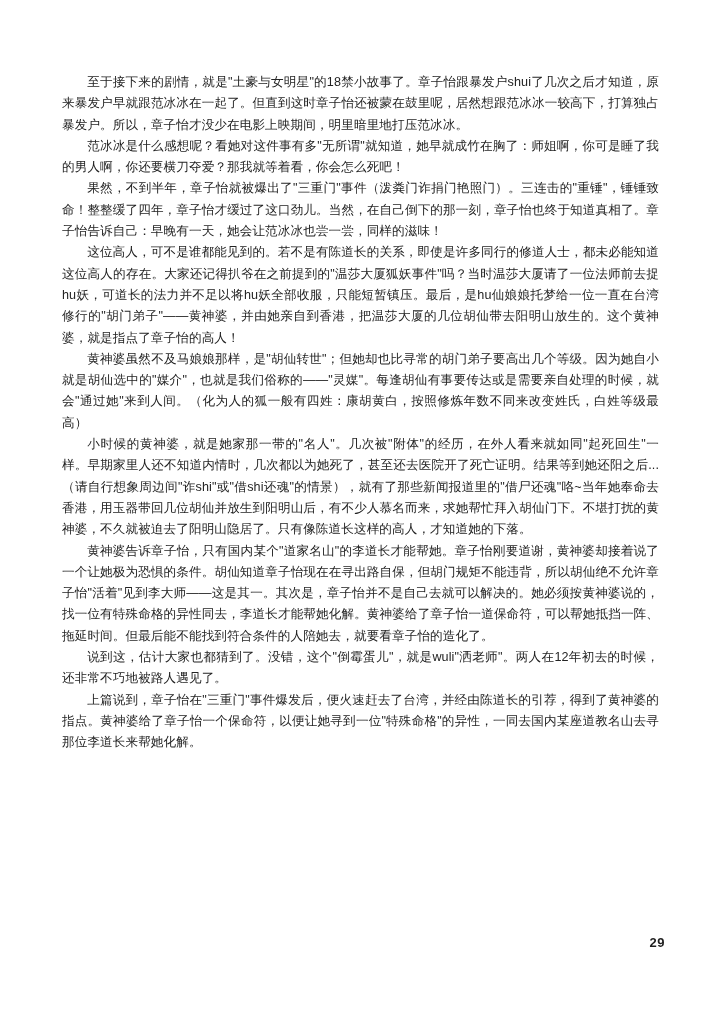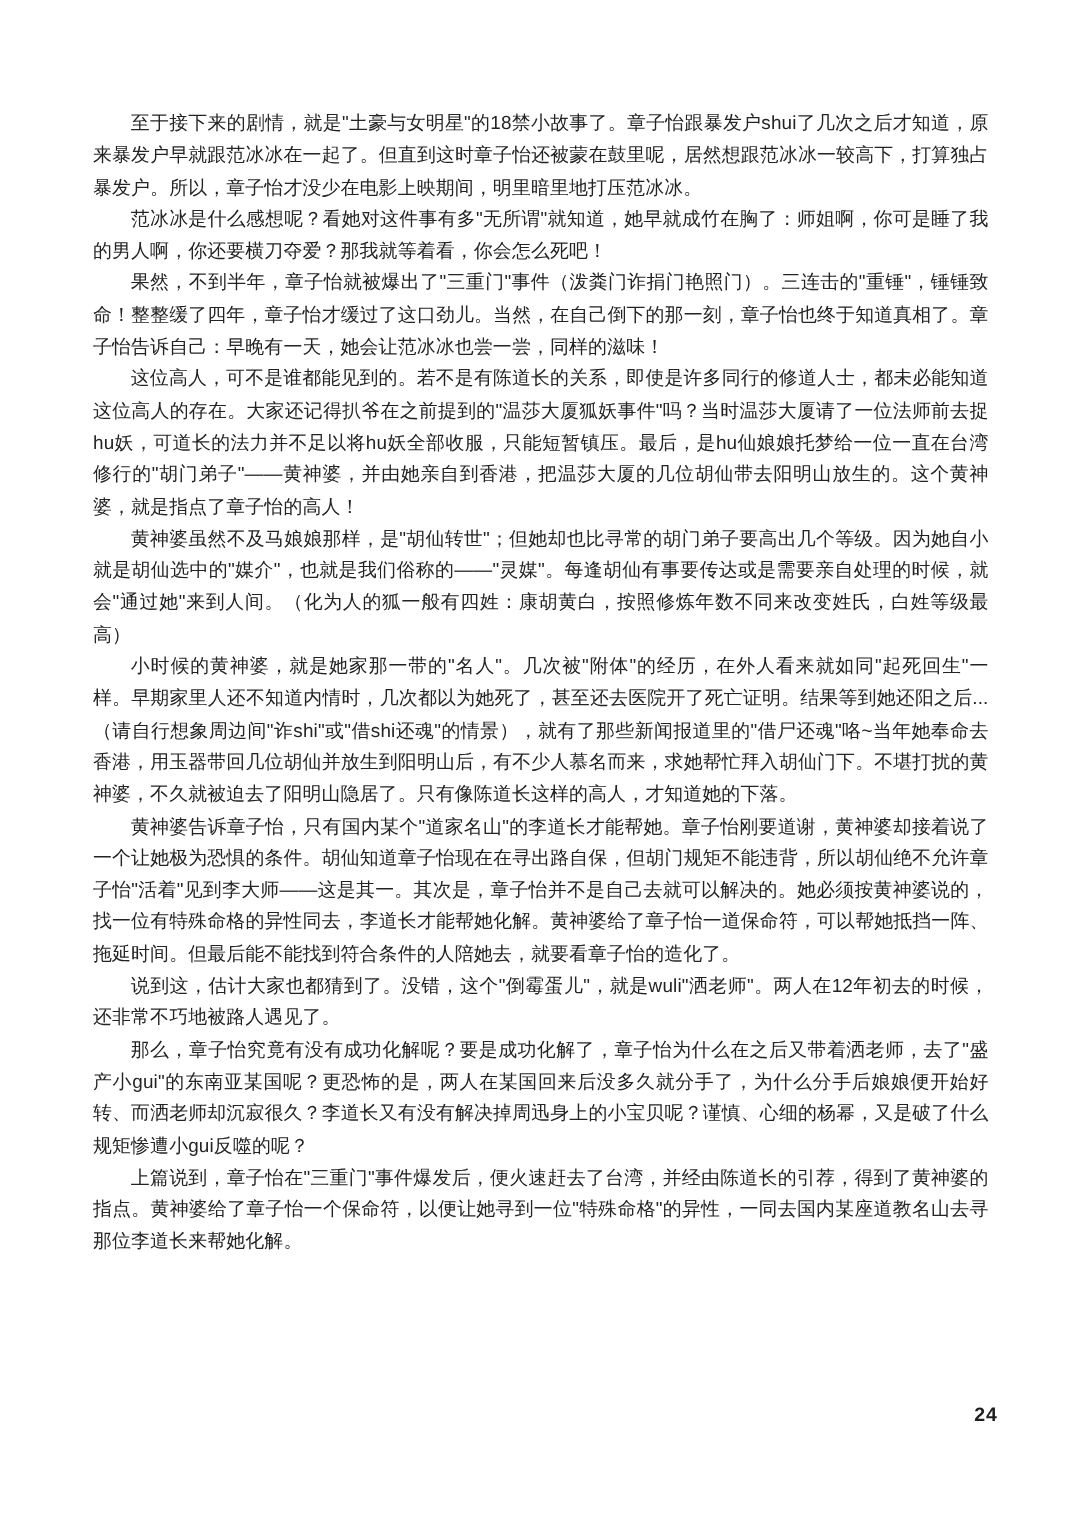--- a/index.html
+++ b/index.html
@@ -49,17 +49,16 @@
 <div class="page">
   <div class="body-text">
     <p>至于接下来的剧情，就是"土豪与女明星"的18禁小故事了。章子怡跟暴发户shui了几次之后才知道，原来暴发户早就跟范冰冰在一起了。但直到这时章子怡还被蒙在鼓里呢，居然想跟范冰冰一较高下，打算独占暴发户。所以，章子怡才没少在电影上映期间，明里暗里地打压范冰冰。</p>
     <p>范冰冰是什么感想呢？看她对这件事有多"无所谓"就知道，她早就成竹在胸了：师姐啊，你可是睡了我的男人啊，你还要横刀夺爱？那我就等着看，你会怎么死吧！</p>
     <p>果然，不到半年，章子怡就被爆出了"三重门"事件（泼粪门诈捐门艳照门）。三连击的"重锤"，锤锤致命！整整缓了四年，章子怡才缓过了这口劲儿。当然，在自己倒下的那一刻，章子怡也终于知道真相了。章子怡告诉自己：早晚有一天，她会让范冰冰也尝一尝，同样的滋味！</p>
     <p>这位高人，可不是谁都能见到的。若不是有陈道长的关系，即使是许多同行的修道人士，都未必能知道这位高人的存在。大家还记得扒爷在之前提到的"温莎大厦狐妖事件"吗？当时温莎大厦请了一位法师前去捉hu妖，可道长的法力并不足以将hu妖全部收服，只能短暂镇压。最后，是hu仙娘娘托梦给一位一直在台湾修行的"胡门弟子"——黄神婆，并由她亲自到香港，把温莎大厦的几位胡仙带去阳明山放生的。这个黄神婆，就是指点了章子怡的高人！</p>
     <p>黄神婆虽然不及马娘娘那样，是"胡仙转世"；但她却也比寻常的胡门弟子要高出几个等级。因为她自小就是胡仙选中的"媒介"，也就是我们俗称的——"灵媒"。每逢胡仙有事要传达或是需要亲自处理的时候，就会"通过她"来到人间。（化为人的狐一般有四姓：康胡黄白，按照修炼年数不同来改变姓氏，白姓等级最高）</p>
     <p>小时候的黄神婆，就是她家那一带的"名人"。几次被"附体"的经历，在外人看来就如同"起死回生"一样。早期家里人还不知道内情时，几次都以为她死了，甚至还去医院开了死亡证明。结果等到她还阳之后...（请自行想象周边间"诈shi"或"借shi还魂"的情景），就有了那些新闻报道里的"借尸还魂"咯~当年她奉命去香港，用玉器带回几位胡仙并放生到阳明山后，有不少人慕名而来，求她帮忙拜入胡仙门下。不堪打扰的黄神婆，不久就被迫去了阳明山隐居了。只有像陈道长这样的高人，才知道她的下落。</p>
     <p>黄神婆告诉章子怡，只有国内某个"道家名山"的李道长才能帮她。章子怡刚要道谢，黄神婆却接着说了一个让她极为恐惧的条件。胡仙知道章子怡现在在寻出路自保，但胡门规矩不能违背，所以胡仙绝不允许章子怡"活着"见到李大师——这是其一。其次是，章子怡并不是自己去就可以解决的。她必须按黄神婆说的，找一位有特殊命格的异性同去，李道长才能帮她化解。黄神婆给了章子怡一道保命符，可以帮她抵挡一阵、拖延时间。但最后能不能找到符合条件的人陪她去，就要看章子怡的造化了。</p>
     <p>说到这，估计大家也都猜到了。没错，这个"倒霉蛋儿"，就是wuli"洒老师"。两人在12年初去的时候，还非常不巧地被路人遇见了。</p>
-    <p>那么，章子怡究竟有没有成功化解呢？要是成功化解了，章子怡为什么在之后又带着洒老师，去了"盛产小gui"的东南亚某国呢？更恐怖的是，两人在某国回来后没多久就分手了，为什么分手后娘娘便开始好转、而洒老师却沉寂很久？李道长又有没有解决掉周迅身上的小宝贝呢？谨慎、心细的杨幂，又是破了什么规矩惨遭小gui反噬的呢？</p>
     <p>上篇说到，章子怡在"三重门"事件爆发后，便火速赶去了台湾，并经由陈道长的引荐，得到了黄神婆的指点。黄神婆给了章子怡一个保命符，以便让她寻到一位"特殊命格"的异性，一同去国内某座道教名山去寻那位李道长来帮她化解。</p>
   </div>
-  <div class="page-number">24</div>
+  <div class="page-number">29</div>
 </div>
 
 </body></html>

